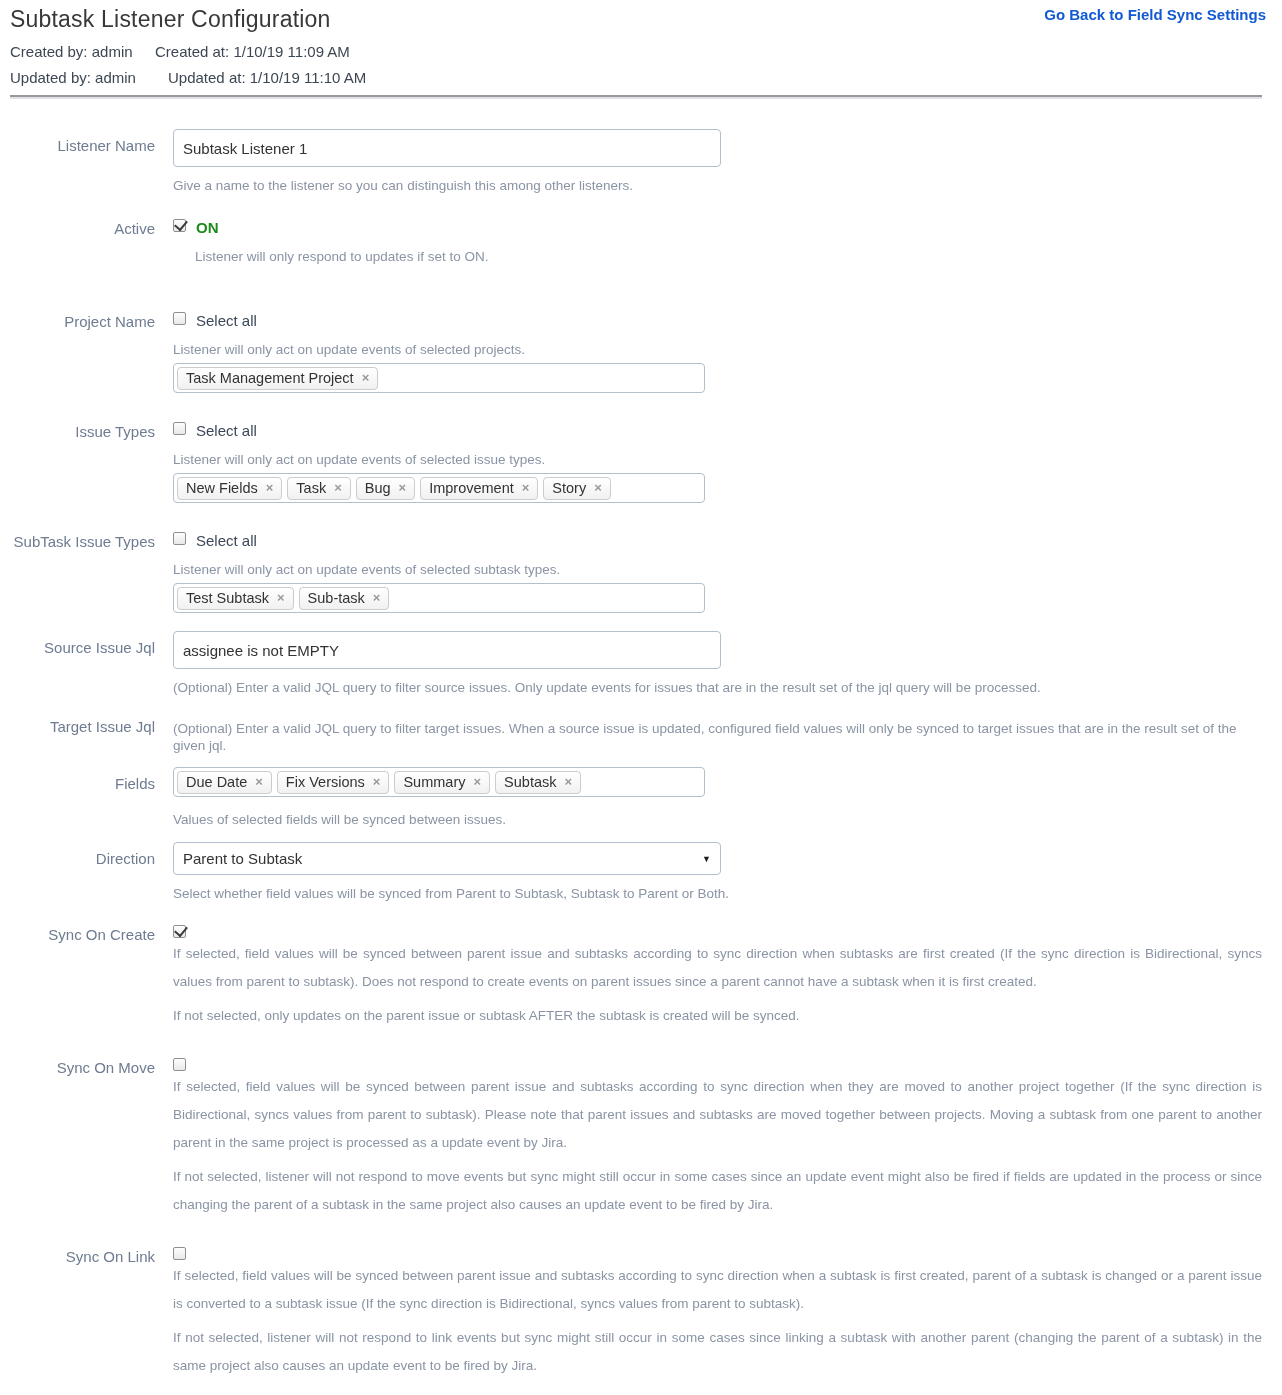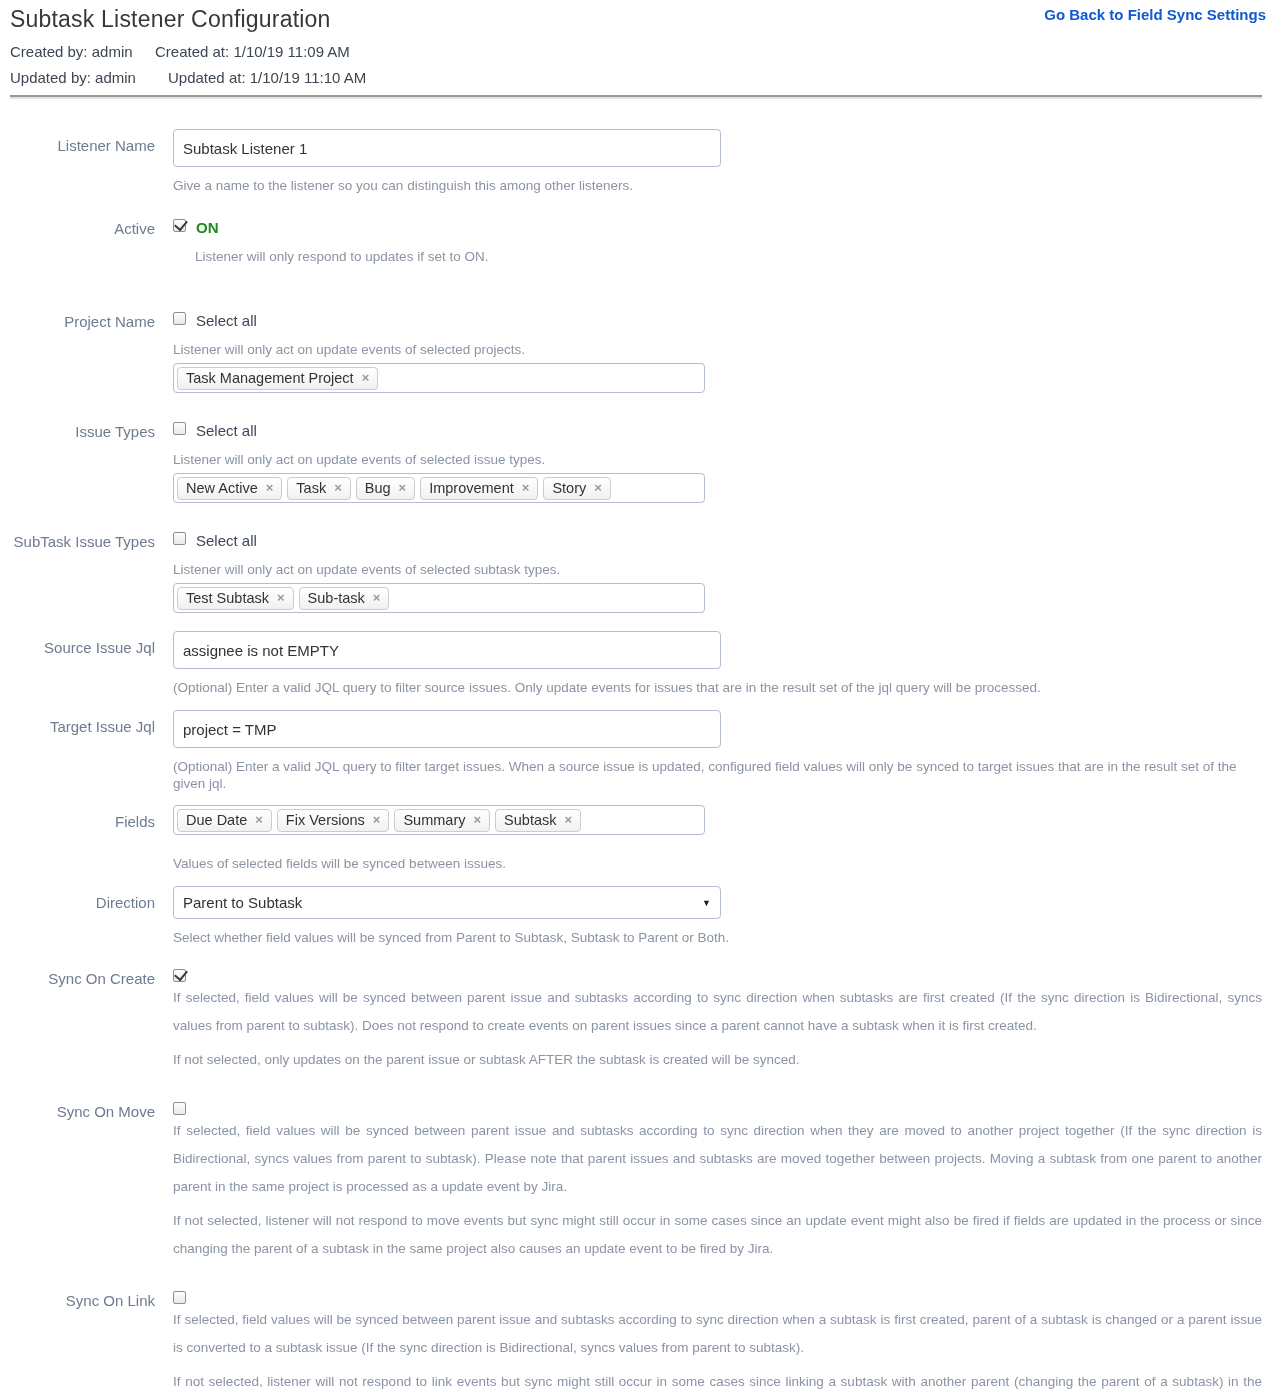--- a/index.html
+++ b/index.html
@@ -160,21 +160,21 @@
     <div class="row g-itypes">
       <div class="lbl">Issue Types</div>
       <div class="ctl">
         <div class="cbl">
           <span class="cb"></span>
           <span class="cbtext">Select all</span>
         </div>
         <div class="help">Listener will only act on update events of selected issue types.</div>
         <div class="chipbox">
             <span class="chip">
-              <span>New Active</span>
+              <span>New Fields</span>
               <span class="chip-x">×</span>
             </span>
             <span class="chip">
               <span>Task</span>
               <span class="chip-x">×</span>
             </span>
             <span class="chip">
               <span>Bug</span>
               <span class="chip-x">×</span>
             </span>
@@ -215,21 +215,20 @@
       <div class="lbl">Source Issue Jql</div>
       <div class="ctl">
         <input class="txt" type="text" value="assignee is not EMPTY" style="">
         <div class="help">(Optional) Enter a valid JQL query to filter source issues. Only update events for issues that are in the result set of the jql query will be processed.</div>
       </div>
     </div>
 
     <div class="row g-tjql">
       <div class="lbl">Target Issue Jql</div>
       <div class="ctl">
-        <input class="txt" type="text" value="project = TMP" style="">
         <div class="help">(Optional) Enter a valid JQL query to filter target issues. When a source issue is updated, configured field values will only be synced to target issues that are in the result set of the given jql.</div>
       </div>
     </div>
 
     <div class="row g-fields">
       <div class="lbl">Fields</div>
       <div class="ctl">
         <div class="chipbox no-top">
             <span class="chip">
               <span>Due Date</span>
@@ -241,21 +240,21 @@
             </span>
             <span class="chip">
               <span>Summary</span>
               <span class="chip-x">×</span>
             </span>
             <span class="chip">
               <span>Subtask</span>
               <span class="chip-x">×</span>
             </span>
           </div>
-        <div class="help" style="margin-top:20px;">Values of selected fields will be synced between issues.</div>
+        <div class="help" style="margin-top:14px;">Values of selected fields will be synced between issues.</div>
       </div>
     </div>
 
     <div class="row g-dir">
       <div class="lbl">Direction</div>
       <div class="ctl">
         <div class="selectbox">
           <span>Parent to Subtask</span>
           <span class="arrow">▼</span>
         </div>

